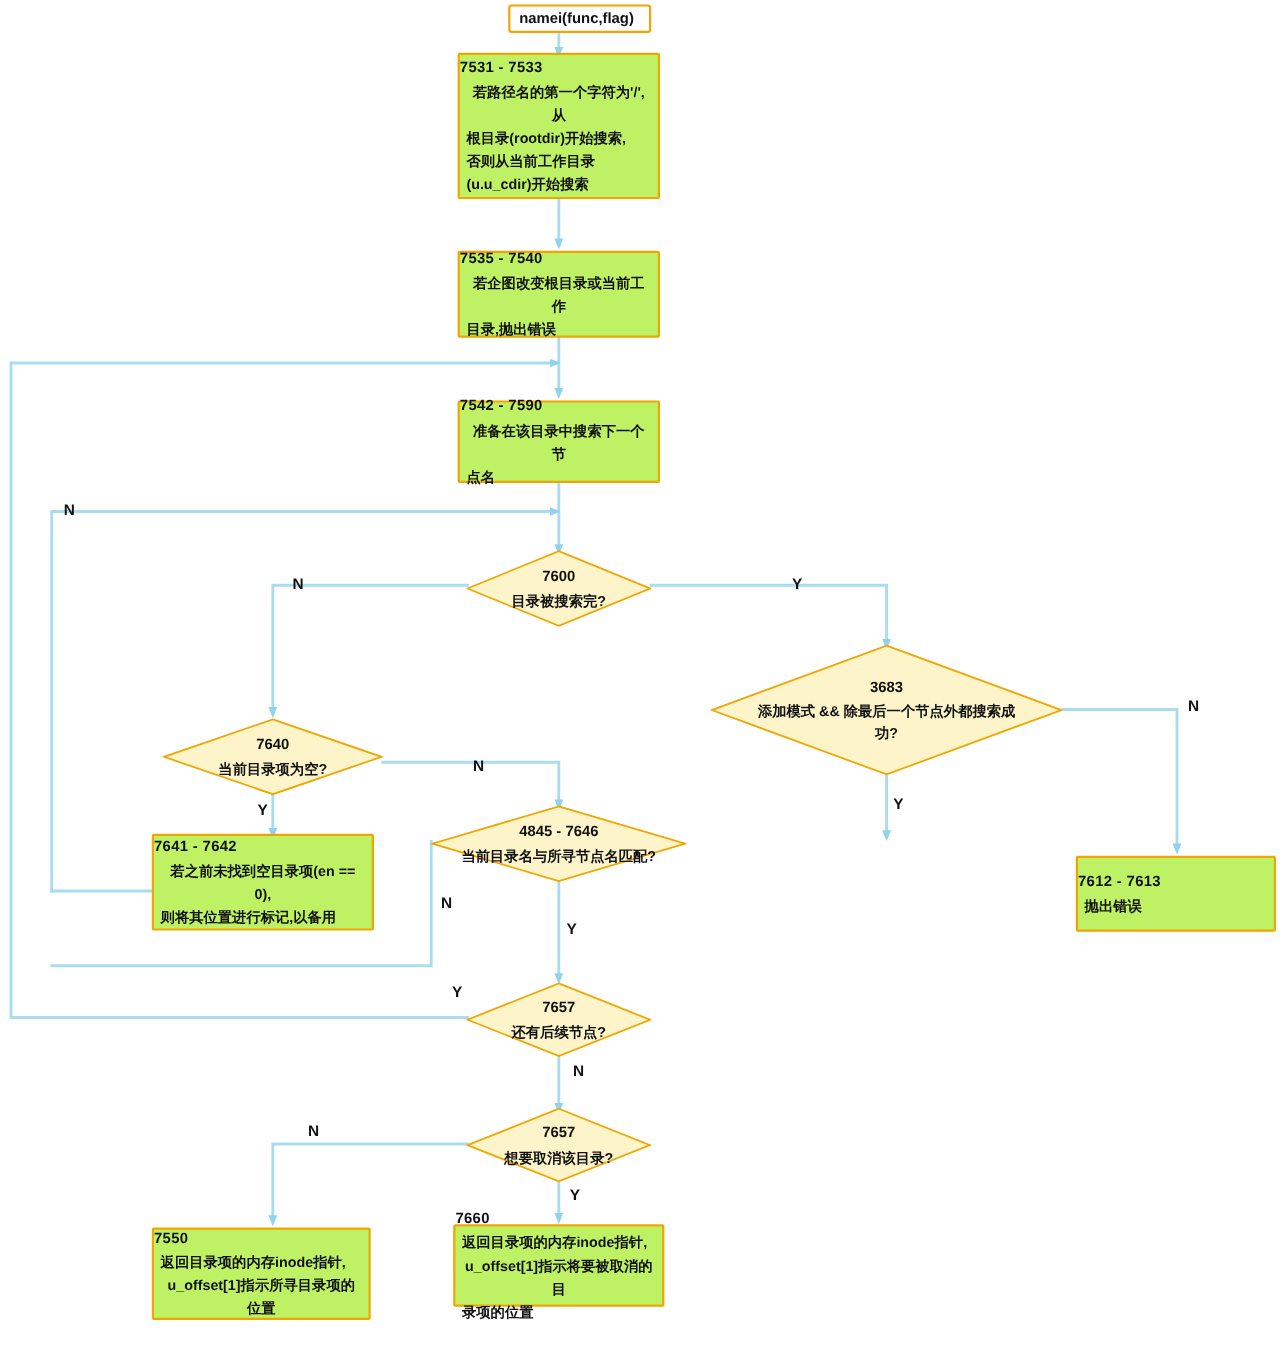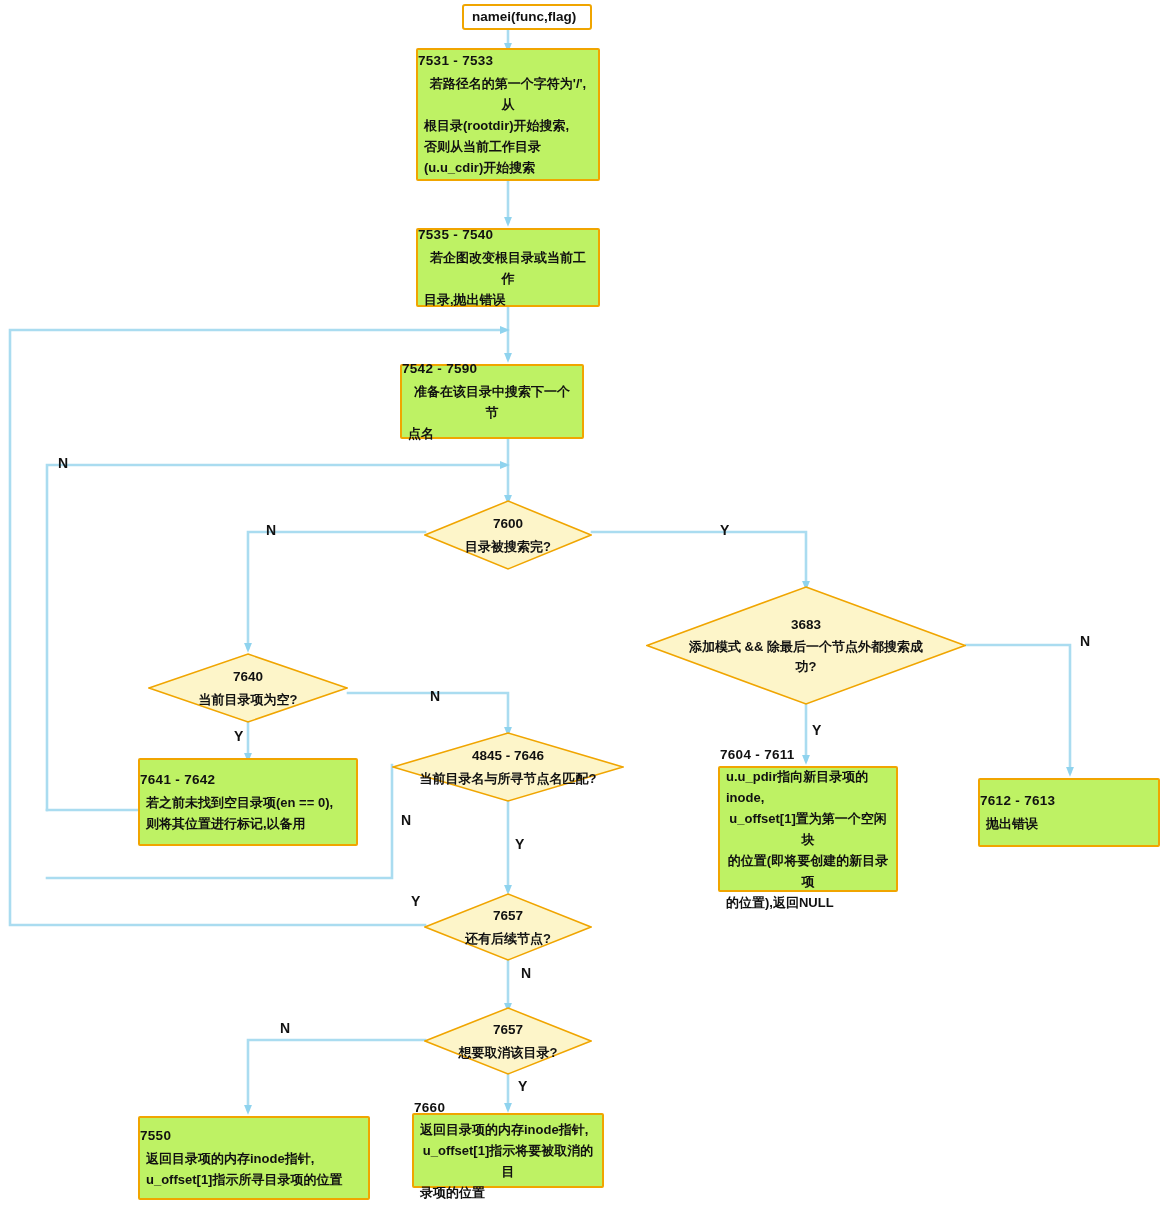--- a/index.html
+++ b/index.html
@@ -165,21 +165,21 @@
     <div class="body">否则从当前工作目录</div>
     <div class="body">(u.u_cdir)开始搜索</div>
   </div>
 
   <div class="node box" style="left:416px; top:228px; width:184px; height:79px;">
     <div class="id">7535 - 7540</div>
     <div class="body">若企图改变根目录或当前工作</div>
     <div class="body">目录,抛出错误</div>
   </div>
 
-  <div class="node box" style="left:400px; top:364px; width:184px; height:75px;">
+  <div class="node box" style="left:416px; top:364px; width:184px; height:75px;">
     <div class="id">7542 - 7590</div>
     <div class="body">准备在该目录中搜索下一个节</div>
     <div class="body">点名</div>
   </div>
 
   <div class="diamond" style="left:424px; top:500px; width:168px; height:70px;">
     <svg class="shape" viewBox="0 0 168 70" preserveAspectRatio="none">
       <polygon points="84,1 167,35 84,69 1,35" fill="#fdf5c9" stroke="#f0a500" stroke-width="1.6"></polygon>
     </svg>
     <div class="dlabel">
@@ -192,45 +192,37 @@
     <svg class="shape" viewBox="0 0 320 119" preserveAspectRatio="none">
       <polygon points="160,1 319,59.5 160,118 1,59.5" fill="#fdf5c9" stroke="#f0a500" stroke-width="1.6"></polygon>
     </svg>
     <div class="dlabel">
       <div class="id">3683</div>
       <div class="body">添加模式 &amp;&amp; 除最后一个节点外都搜索成</div>
       <div class="body">功?</div>
     </div>
   </div>
 
-  <div class="node box" style="left:718px; top:766px; width:180px; height:126px;">
-    <div class="id">7604 - 7611</div>
-    <div class="body">u.u_pdir指向新目录项的</div>
-    <div class="body">inode,</div>
-    <div class="body">u_offset[1]置为第一个空闲块</div>
-    <div class="body">的位置(即将要创建的新目录项</div>
-    <div class="body">的位置),返回NULL</div>
-  </div>
 
   <div class="node box" style="left:978px; top:778px; width:182px; height:69px;">
     <div class="id">7612 - 7613</div>
     <div class="body">抛出错误</div>
   </div>
 
   <div class="diamond" style="left:148px; top:653px; width:200px; height:70px;">
     <svg class="shape" viewBox="0 0 200 70" preserveAspectRatio="none">
       <polygon points="100,1 199,35 100,69 1,35" fill="#fdf5c9" stroke="#f0a500" stroke-width="1.6"></polygon>
     </svg>
     <div class="dlabel">
       <div class="id">7640</div>
       <div class="body">当前目录项为空?</div>
     </div>
   </div>
 
-  <div class="node box" style="left:138px; top:758px; width:220px; height:88px;">
+  <div class="node box" style="left:138px; top:758px; width:202px; height:88px;">
     <div class="id">7641 - 7642</div>
     <div class="body">若之前未找到空目录项(en == 0),</div>
     <div class="body">则将其位置进行标记,以备用</div>
   </div>
 
   <div class="diamond" style="left:392px; top:732px; width:232px; height:70px;">
     <svg class="shape" viewBox="0 0 232 70" preserveAspectRatio="none">
       <polygon points="116,1 231,35 116,69 1,35" fill="#fdf5c9" stroke="#f0a500" stroke-width="1.6"></polygon>
     </svg>
     <div class="dlabel">
@@ -252,21 +244,21 @@
   <div class="diamond" style="left:424px; top:1007px; width:168px; height:68px;">
     <svg class="shape" viewBox="0 0 168 68" preserveAspectRatio="none">
       <polygon points="84,1 167,34 84,67 1,34" fill="#fdf5c9" stroke="#f0a500" stroke-width="1.6"></polygon>
     </svg>
     <div class="dlabel">
       <div class="id">7657</div>
       <div class="body">想要取消该目录?</div>
     </div>
   </div>
 
-  <div class="node box" style="left:138px; top:1116px; width:232px; height:84px;">
+  <div class="node box" style="left:138px; top:1116px; width:199px; height:84px;">
     <div class="id">7550</div>
     <div class="body">返回目录项的内存inode指针,</div>
     <div class="body">u_offset[1]指示所寻目录项的位置</div>
   </div>
 
   <div class="node box" style="left:412px; top:1113px; width:192px; height:75px;">
     <div class="id">7660</div>
     <div class="body">返回目录项的内存inode指针,</div>
     <div class="body">u_offset[1]指示将要被取消的目</div>
     <div class="body">录项的位置</div>

